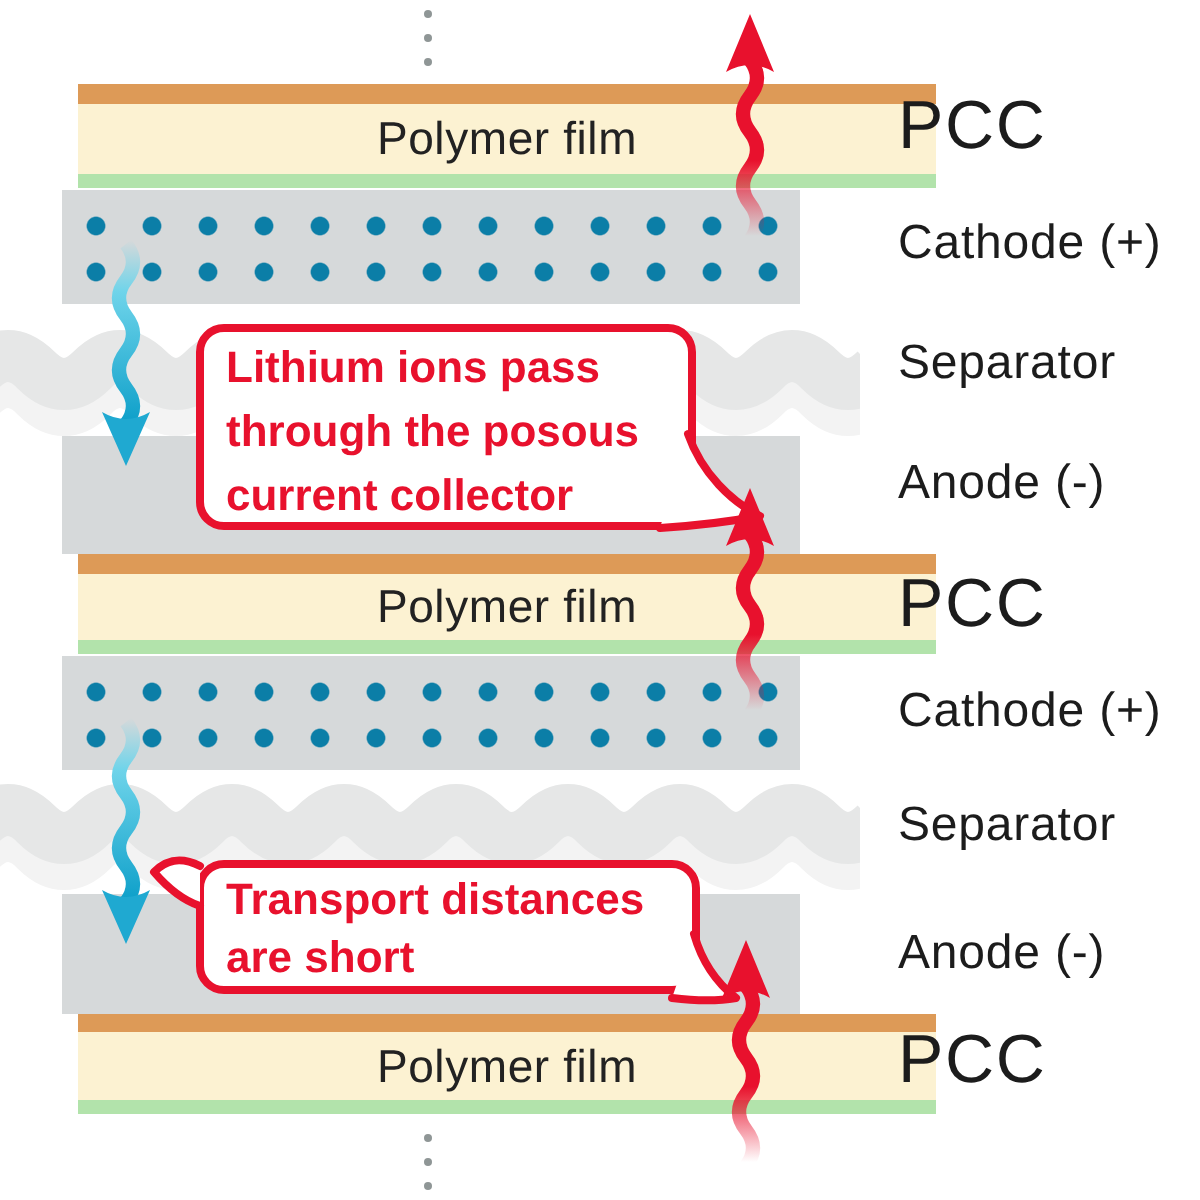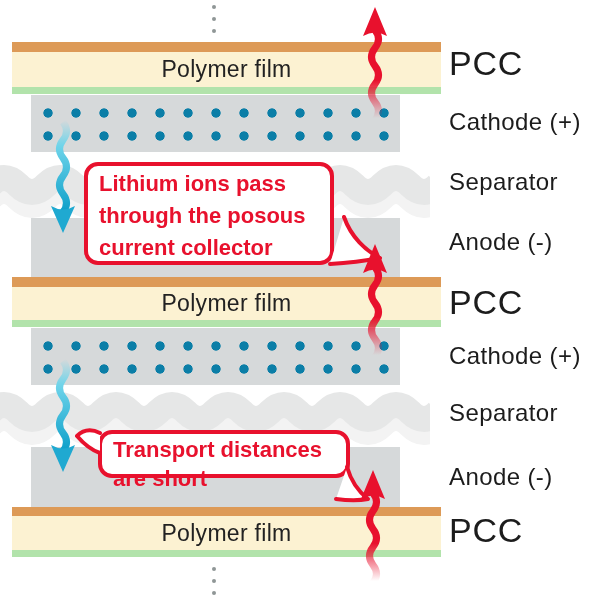--- a/index.html
+++ b/index.html
@@ -1,20 +1,20 @@
 <!DOCTYPE html>
 <html style="--red: #e8112d; --cyan-dark: #0d9fc9; --cyan-light: #6fd4ea; --cyan-head: #1fa9d1; --dot-blue: #0b7ea7; --pcc-orange: #dd9a57; --pcc-cream: #fcf2d2; --pcc-green: #b2e3ab; --electrode-gray: #d6d9da; --separator-gray: #e6e7e7; --separator-gray-light: #f3f3f3; --label-black: #1c1c1c; --polymer-text: #222222; --cont-dot-gray: #8f9696;"><head>
 <meta charset="utf-8">
 <style>
   html,body{margin:0;padding:0;}
   body{font-family:"Liberation Sans",sans-serif;background:#ffffff;}
   #canvas{position:relative;width:600px;height:600px;background:#ffffff;overflow:hidden;}
 
   
-  .pcc{position:absolute;left:12px;width:429px;}
+  .pcc{position:absolute;left:0;width:429px;padding-left:39px;}
   .pcc .orange{width:100%;background:var(--pcc-orange,#dd9a57);}
   .pcc .cream{width:100%;background:var(--pcc-cream,#fcf2d2);display:flex;align-items:center;justify-content:center;}
   .pcc .green{width:100%;background:var(--pcc-green,#b2e3ab);}
   .polymer-label{font-size:23px;color:var(--polymer-text,#222222);letter-spacing:.3px;}
 
   .electrode{position:absolute;left:31px;width:369px;background:var(--electrode-gray,#d6d9da);}
   .cathode{background-image:radial-gradient(circle 5px at 14px 12px,var(--dot-blue,#0b7ea7) 4.3px,rgba(0,0,0,0) 5px);
            background-size:28px 23px;background-position:3px 6px;background-repeat:repeat;}
 
   .sep-svg{position:absolute;left:0;}
@@ -22,22 +22,22 @@
   .cont-dots{position:absolute;left:212px;display:flex;flex-direction:column;gap:8px;}
   .cont-dots span{width:4px;height:4px;border-radius:50%;background:var(--cont-dot-gray,#8f9696);}
 
   
   .side-label{position:absolute;left:449px;color:var(--label-black,#1c1c1c);font-size:24px;line-height:26px;letter-spacing:.4px;white-space:nowrap;}
   .side-label.large{font-size:34px;line-height:34px;letter-spacing:.8px;text-align:right;}
 
   
   .callout{position:absolute;box-sizing:border-box;background:#ffffff;border:4px solid var(--red,#e8112d);
            border-radius:14px;color:var(--red,#e8112d);font-weight:bold;white-space:pre-line;z-index:5;}
-  .callout.c1{left:84px;top:162px;width:250px;height:103px;font-size:22px;line-height:32px;padding:2px 11px;}
-  .callout.c2{left:98px;top:430px;width:252px;height:48px;font-size:22px;line-height:29px;padding:1px 11px;}
+  .callout.c1{left:98px;top:162px;width:250px;height:103px;font-size:22px;line-height:32px;padding:2px 11px;}
+  .callout.c2{left:98px;top:430px;width:252px;height:67px;font-size:22px;line-height:29px;padding:1px 11px;}
 
   .tail-svg{position:absolute;z-index:6;}
   .arrow-svg{position:absolute;z-index:7;}
 </style>
 </head>
 <body>
 
 <svg width="0" height="0" style="position:absolute" aria-hidden="true">
   <defs>
     <linearGradient id="gradRed" gradientUnits="userSpaceOnUse" x1="0" y1="30" x2="0" y2="114">

